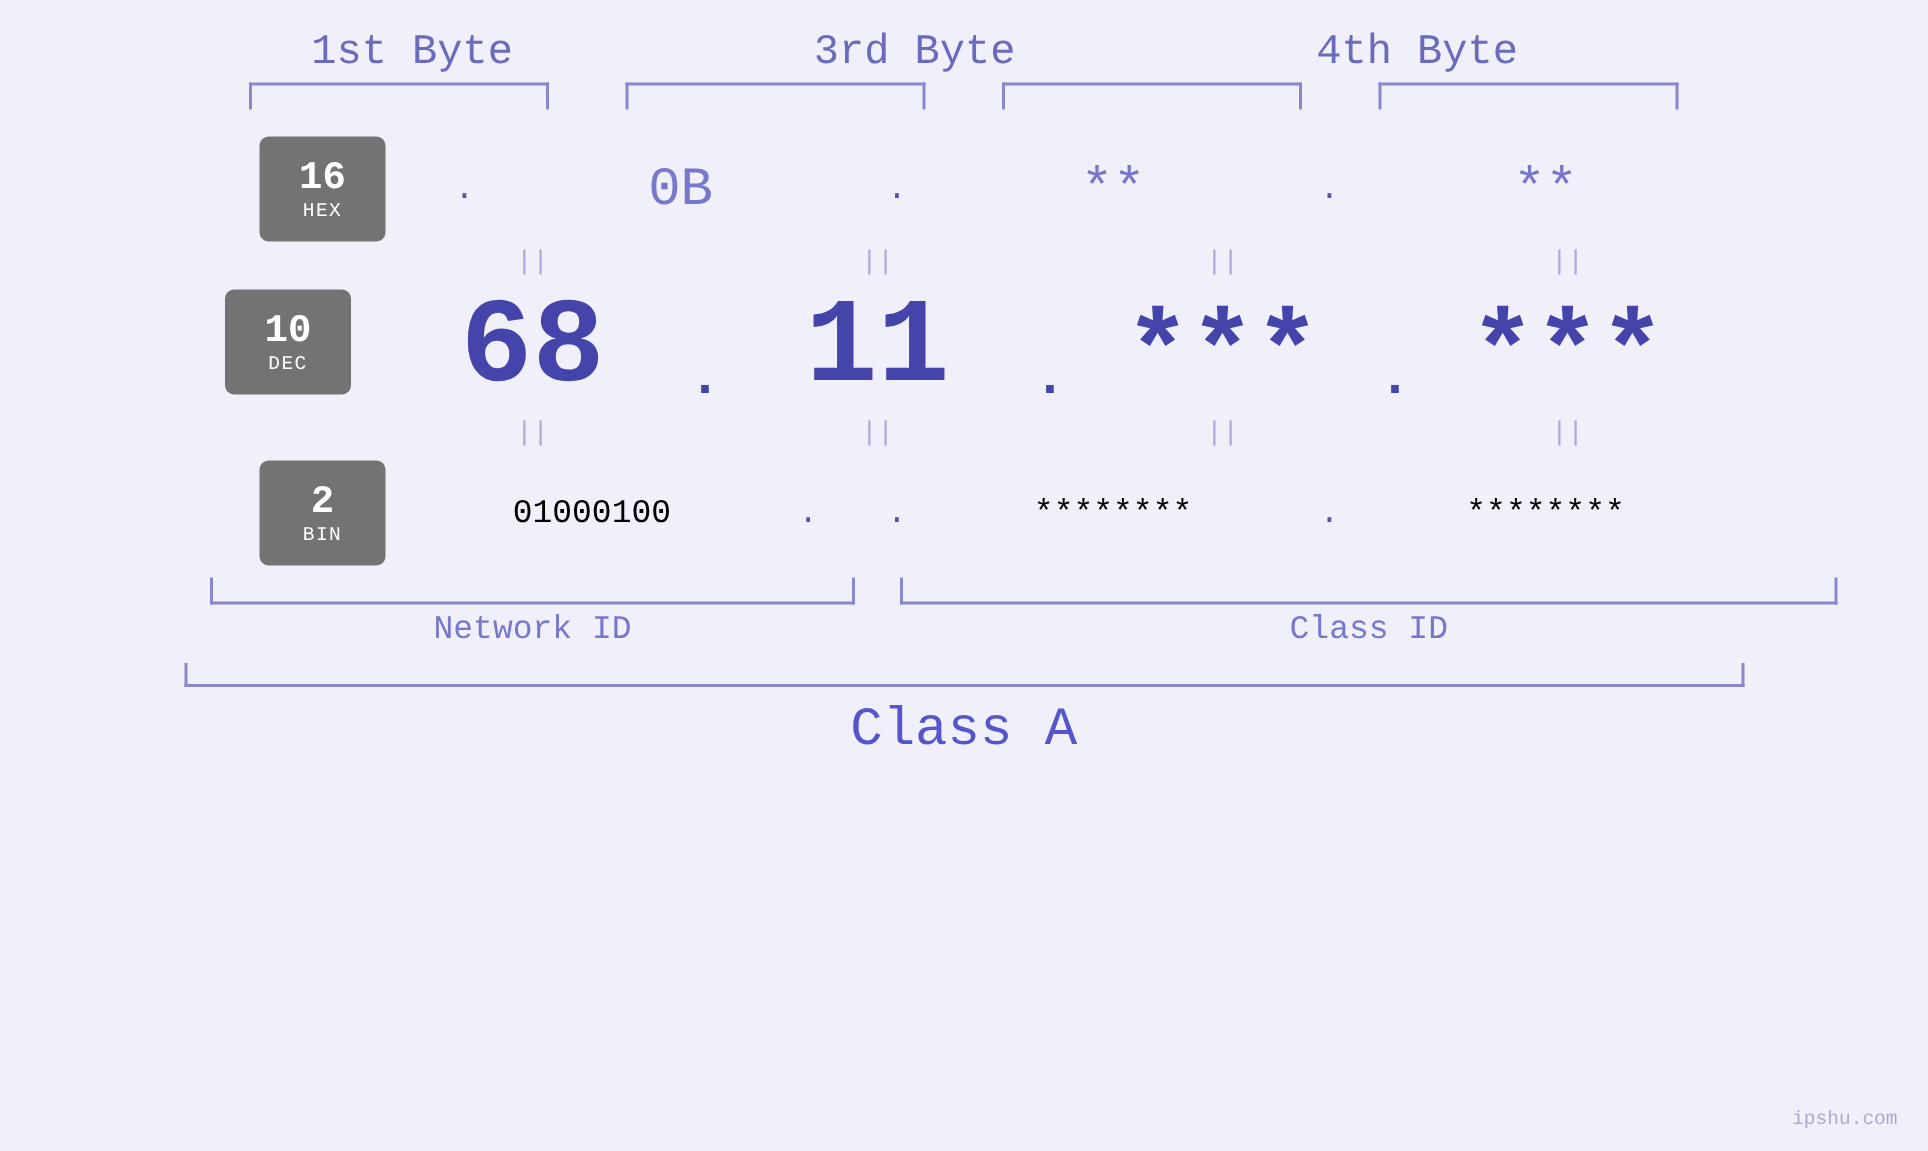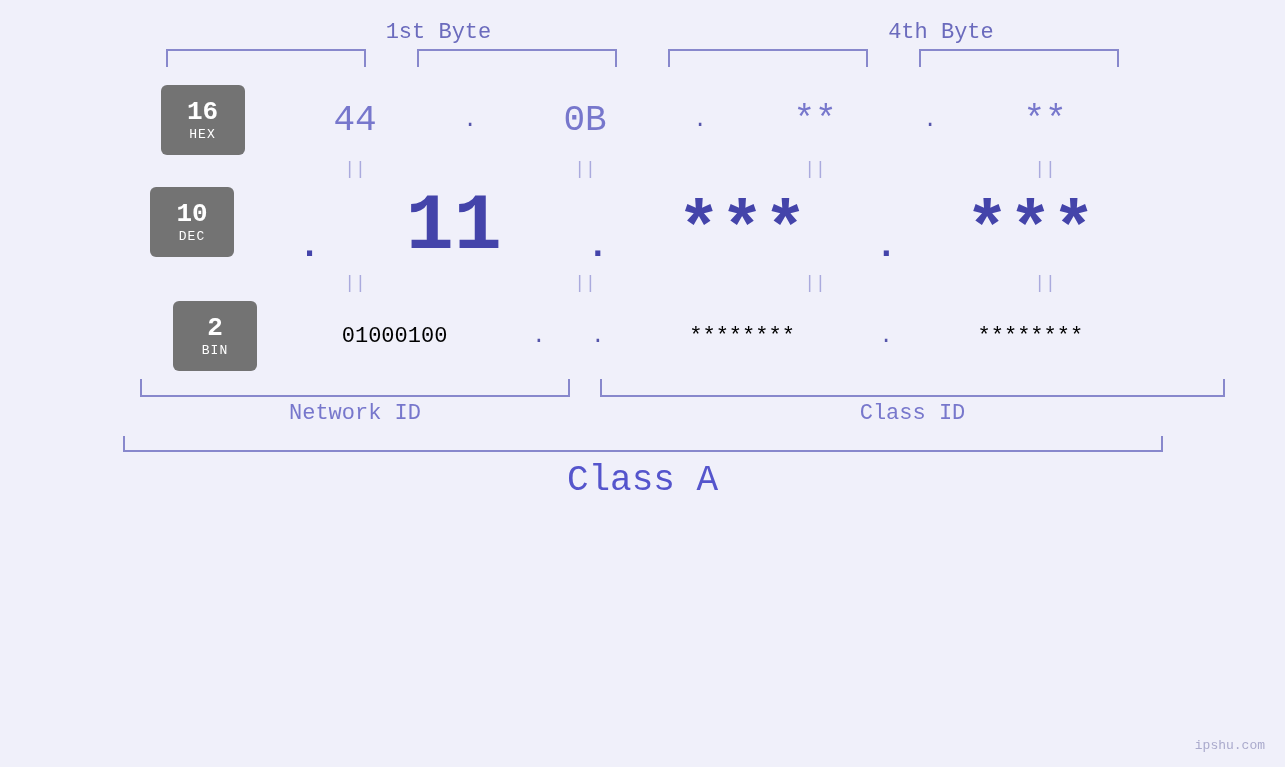--- a/index.html
+++ b/index.html
@@ -27,22 +27,22 @@
       display: flex;
       width: 100%;
       padding: 0 140px;
       margin-top: 20px;
       justify-content: space-around;
     }
 
     .byte-label {
       color: #6b6bbd;
       font-family: 'Courier New', Courier, monospace;
-      font-size: 22px;
-      text-align: right;
+      font-size: 28px;
+      text-align: left;
       width: 200px;
     }
 
     
     .brackets-row {
       display: flex;
       width: 100%;
       padding: 0 140px;
       justify-content: space-around;
       margin-top: 4px;
@@ -203,40 +203,40 @@
       flex: 1;
     }
   </style>
 </head>
 <body>
 
 <div class="main-container">
 
   <div class="byte-headers">
     <div class="byte-label">1st Byte</div>
+    <div class="byte-label">3rd Byte</div>
     <div class="byte-label">4th Byte</div>
   </div>
 
   <div class="brackets-row">
     <div class="bracket"></div>
     <div class="bracket"></div>
     <div class="bracket"></div>
     <div class="bracket"></div>
   </div>
 
   <div class="full-row" style="margin-top:18px; align-items:center;">
 
     <div style="width:140px; display:flex; justify-content:center; align-items:center;">
       <div class="base-badge">
         <span class="base-number">16</span>
         <span class="base-name">HEX</span>
       </div>
     </div>
     <div class="quad-values">
-      <div class="byte-val hex-val">44</div>
       <div class="dot-sep">.</div>
       <div class="byte-val hex-val">0B</div>
       <div class="dot-sep">.</div>
       <div class="byte-val hex-val">**</div>
       <div class="dot-sep">.</div>
       <div class="byte-val hex-val">**</div>
     </div>
   </div>
 
   <div class="full-row" style="margin-top:4px;">
@@ -253,20 +253,21 @@
   </div>
 
   <div class="full-row" style="margin-top:8px; align-items:flex-end;">
     <div style="width:140px; display:flex; justify-content:flex-start; align-items:center; padding-bottom:10px;">
       <div class="base-badge">
         <span class="base-number">10</span>
         <span class="base-name">DEC</span>
       </div>
     </div>
     <div class="quad-values" style="align-items:flex-end;">
+      <div class="byte-val dec-val">68</div>
       <div class="dec-dot">.</div>
       <div class="byte-val dec-val">11</div>
       <div class="dec-dot">.</div>
       <div class="byte-val dec-val" style="font-size:72px;">***</div>
       <div class="dec-dot">.</div>
       <div class="byte-val dec-val" style="font-size:72px;">***</div>
     </div>
   </div>
 
   <div class="full-row" style="margin-top:6px;">

